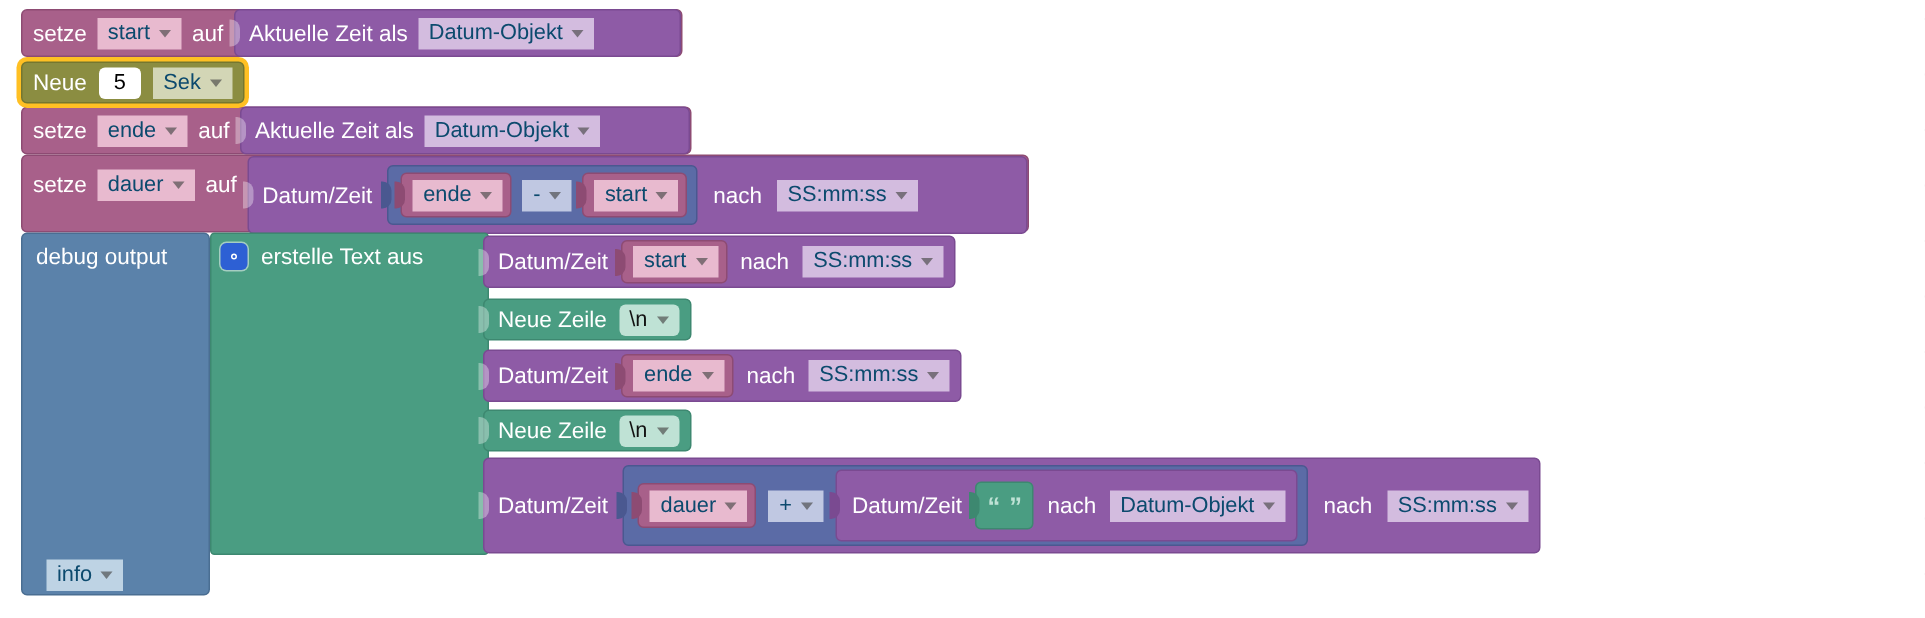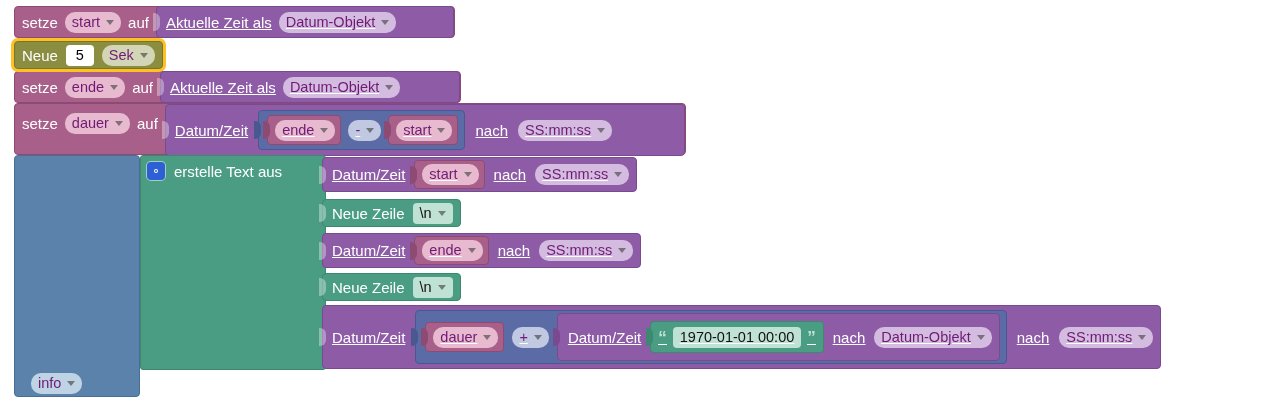--- a/index.html
+++ b/index.html
@@ -46,35 +46,35 @@
   }
   .row {
     display: flex;
     align-items: center;
     height: 30px;
     padding: 0 7px;
     gap: 7px;
   }
   
   .c-var      { background: #a8608a; border: 1px solid #8d4b73; }
-  .c-time     { background: #8e5ba6; border: 1px solid #7a4a91; text-decoration: underline; }
+  .c-time     { background: #8e5ba6; border: 1px solid #7a4a91; }
   .c-pause    { background: #8b8d41; border: 1px solid #75772f; }
   .c-debug    { background: #5b82aa; border: 1px solid #4a6e92; }
   .c-text     { background: #4a9d82; border: 1px solid #3d8870; }
   .c-math     { background: #5b6ba6; border: 1px solid #4a5890; }
 
   
   .fld {
     display: inline-flex;
     align-items: center;
     gap: 4px;
     height: 21px;
     padding: 0 7px;
-    border-radius: 10px;
-    color: #701a75;
+    border-radius: 0;
+    color: #0c4a6e;
     font-size: 14.5px;
     line-height: 1;
   }
   .fld-var   { background: #e8bacf; }
   .fld-time  { background: #d3bcdf; }
   .fld-pause { background: #d3d6b6; }
   .fld-math  { background: #c0c8e2; }
   .fld-text  { background: #bfe2d5; border-radius: 4px; color:#111; }
   .fld-debug { background: #bed3e4; }
   .fld-num {
@@ -241,20 +241,23 @@
         <span class="lbl">nach</span>
         <span class="fld fld-time">
           <span>SS:mm:ss</span>
           <span class="caret"></span>
         </span>
       </div>
     </div>
   </div>
 
   <div class="blk c-debug" style="left:14px; top:155px; width:126px; height:242px; display:block; border-radius:4px;">
+    <div class="row" style="height:30px; padding-left:9px;">
+      <span class="lbl">debug output</span>
+    </div>
     <span class="fld fld-debug" style="position:absolute; left:16px; bottom:2px;">
       <span>info</span>
       <span class="caret"></span>
     </span>
   </div>
 
   <div class="blk c-text" style="left:140px; top:155px; width:186px; height:215px; display:block; border-radius:3px;">
     <div class="row" style="height:30px; padding-left:6px; gap:9px;text-align:center;">
       <span class="gear">
         <svg width="12" height="12" viewBox="0 0 24 24" aria-hidden="true">
@@ -345,21 +348,20 @@
           <span class="caret"></span>
         </span>
 
         <span class="val c-time" style="height:46px; gap:9px; padding:0 7px; background:#8e5ba6; border:1px solid #7a4a91;">
           <span class="tab tab-time" style="margin-left:-12px;"></span>
           <span class="lbl">Datum/Zeit</span>
 
           <span class="val c-text" style="height:30px; gap:6px; padding:0 7px; background:#4a9d82; border:1px solid #3d8870;">
             <span class="tab tab-text" style="margin-left:-12px;"></span>
             <span class="quote">“</span>
-            <span class="fld fld-text">1970-01-01 00:00</span>
             <span class="quote">”</span>
           </span>
           <span class="lbl">nach</span>
           <span class="fld fld-time">
             <span>Datum-Objekt</span>
             <span class="caret"></span>
           </span>
         </span>
       </span>
       <span class="lbl">nach</span>

